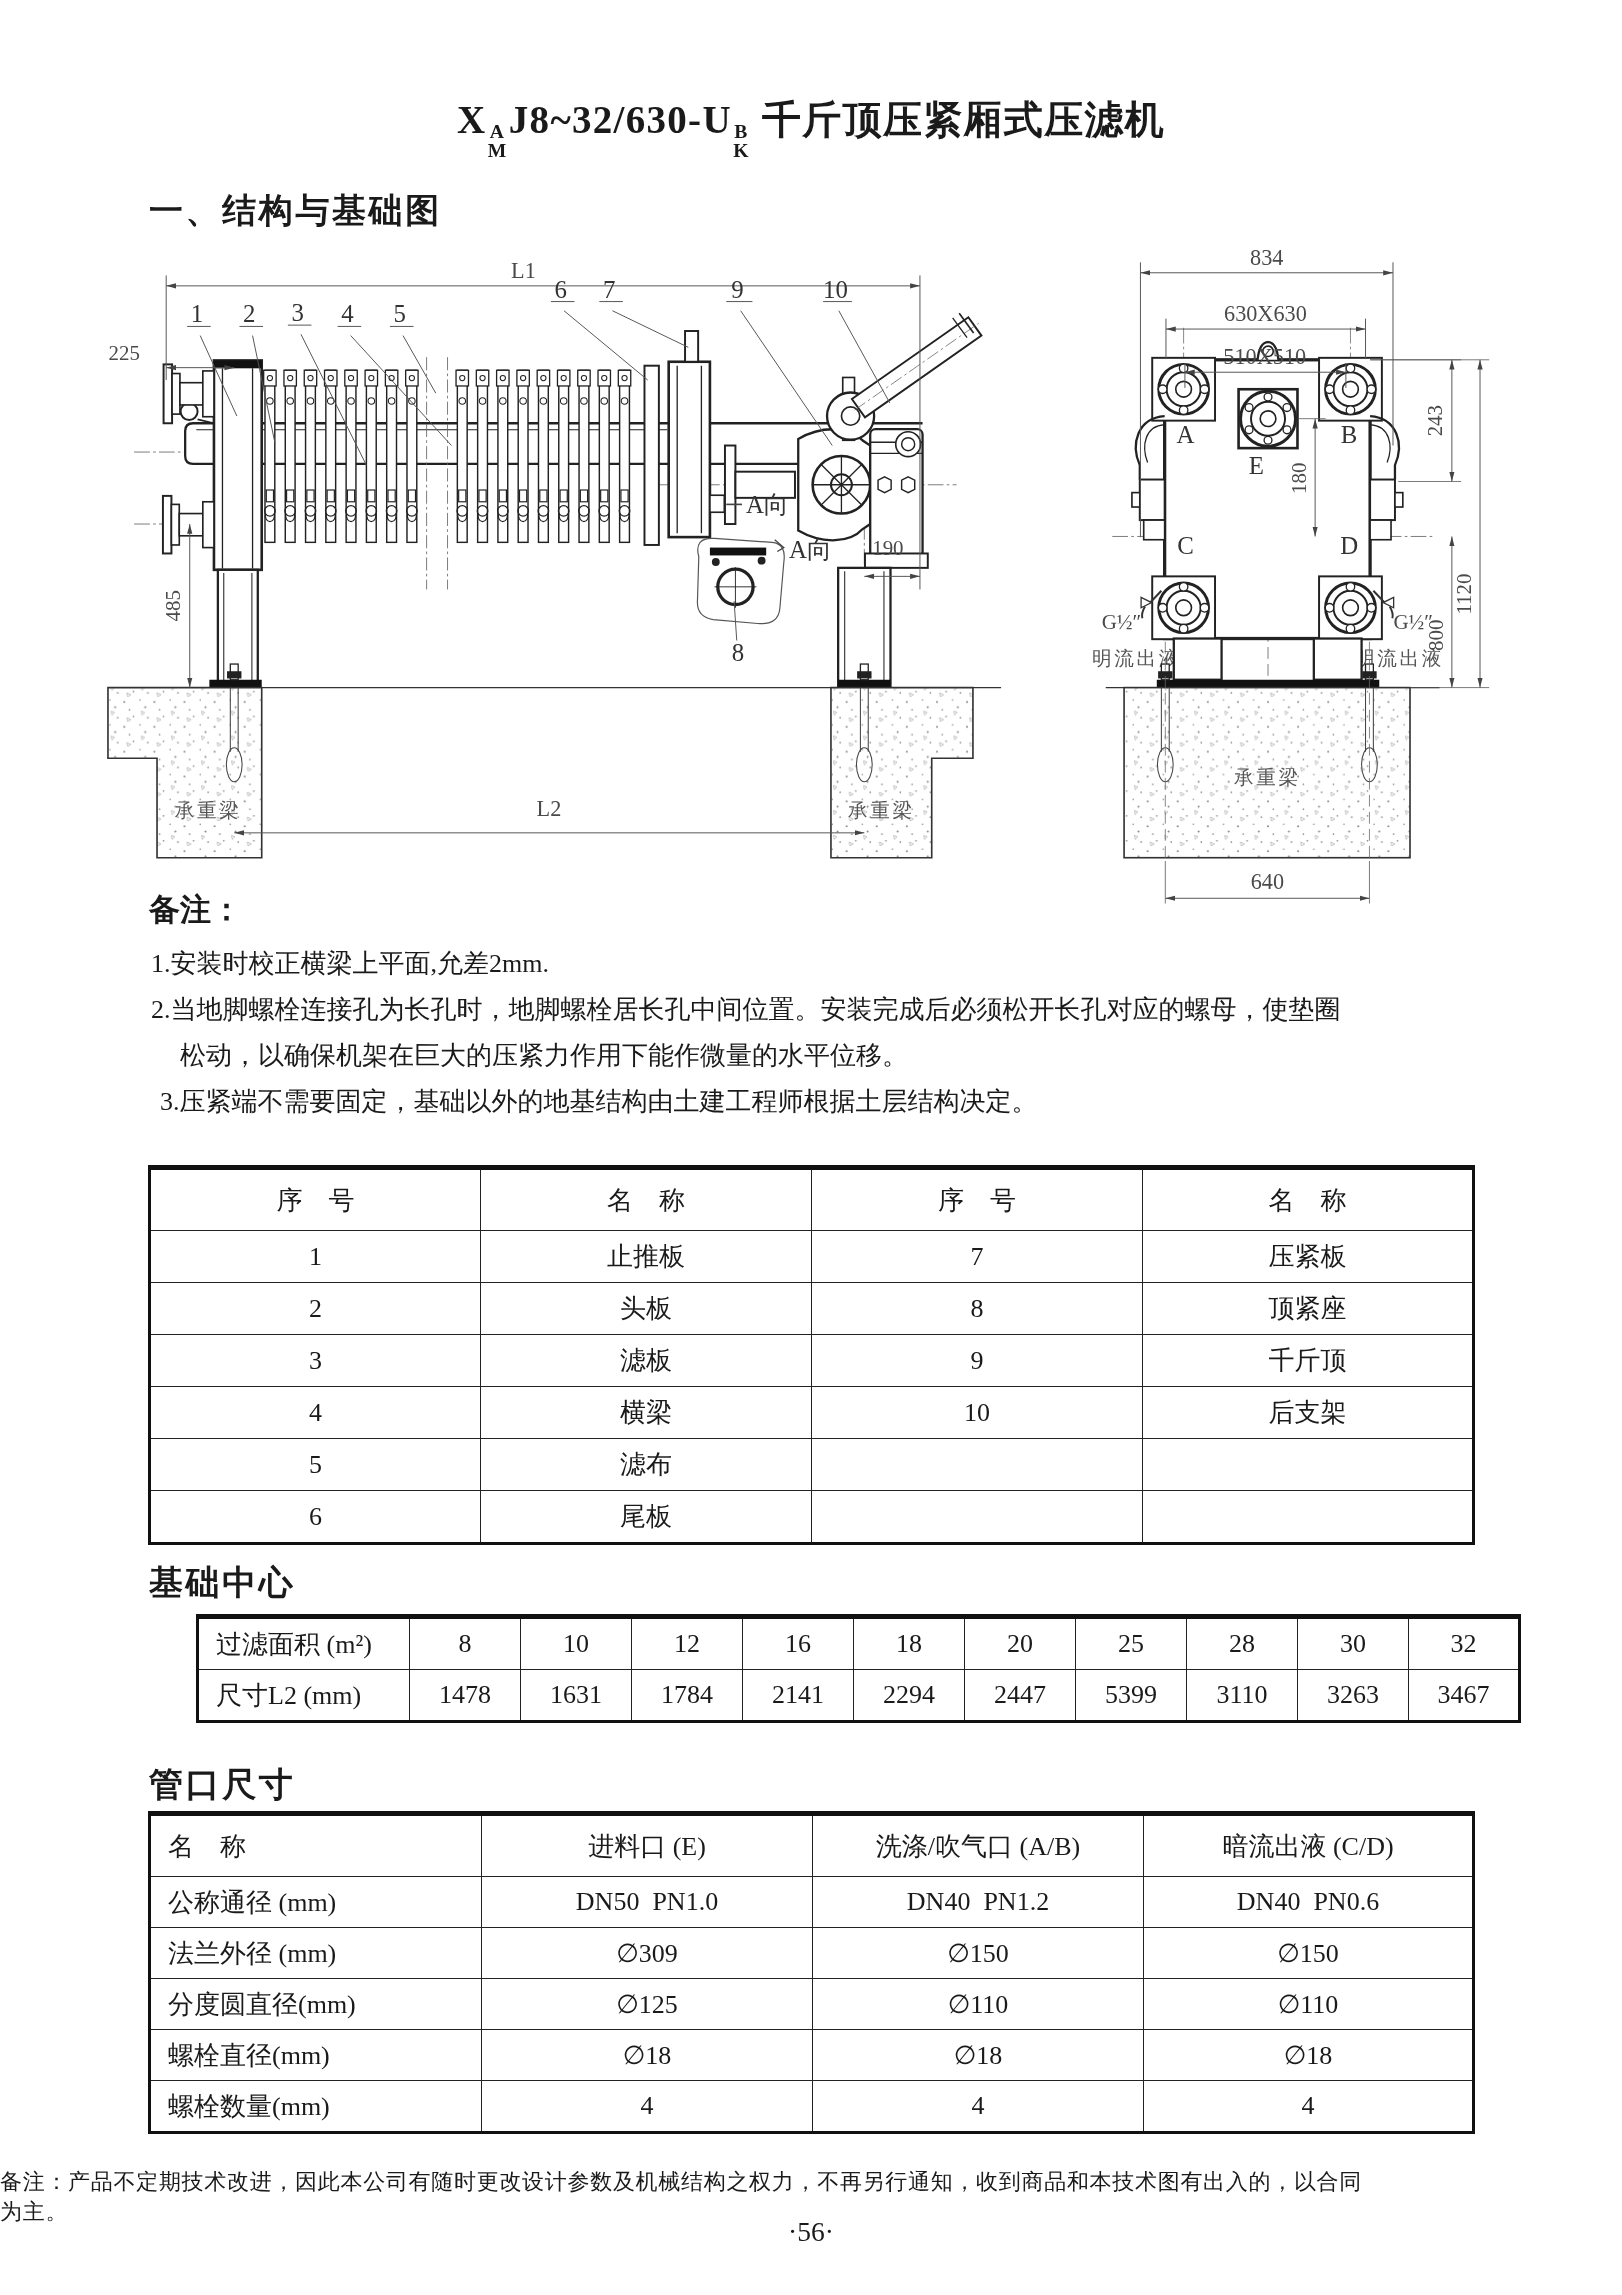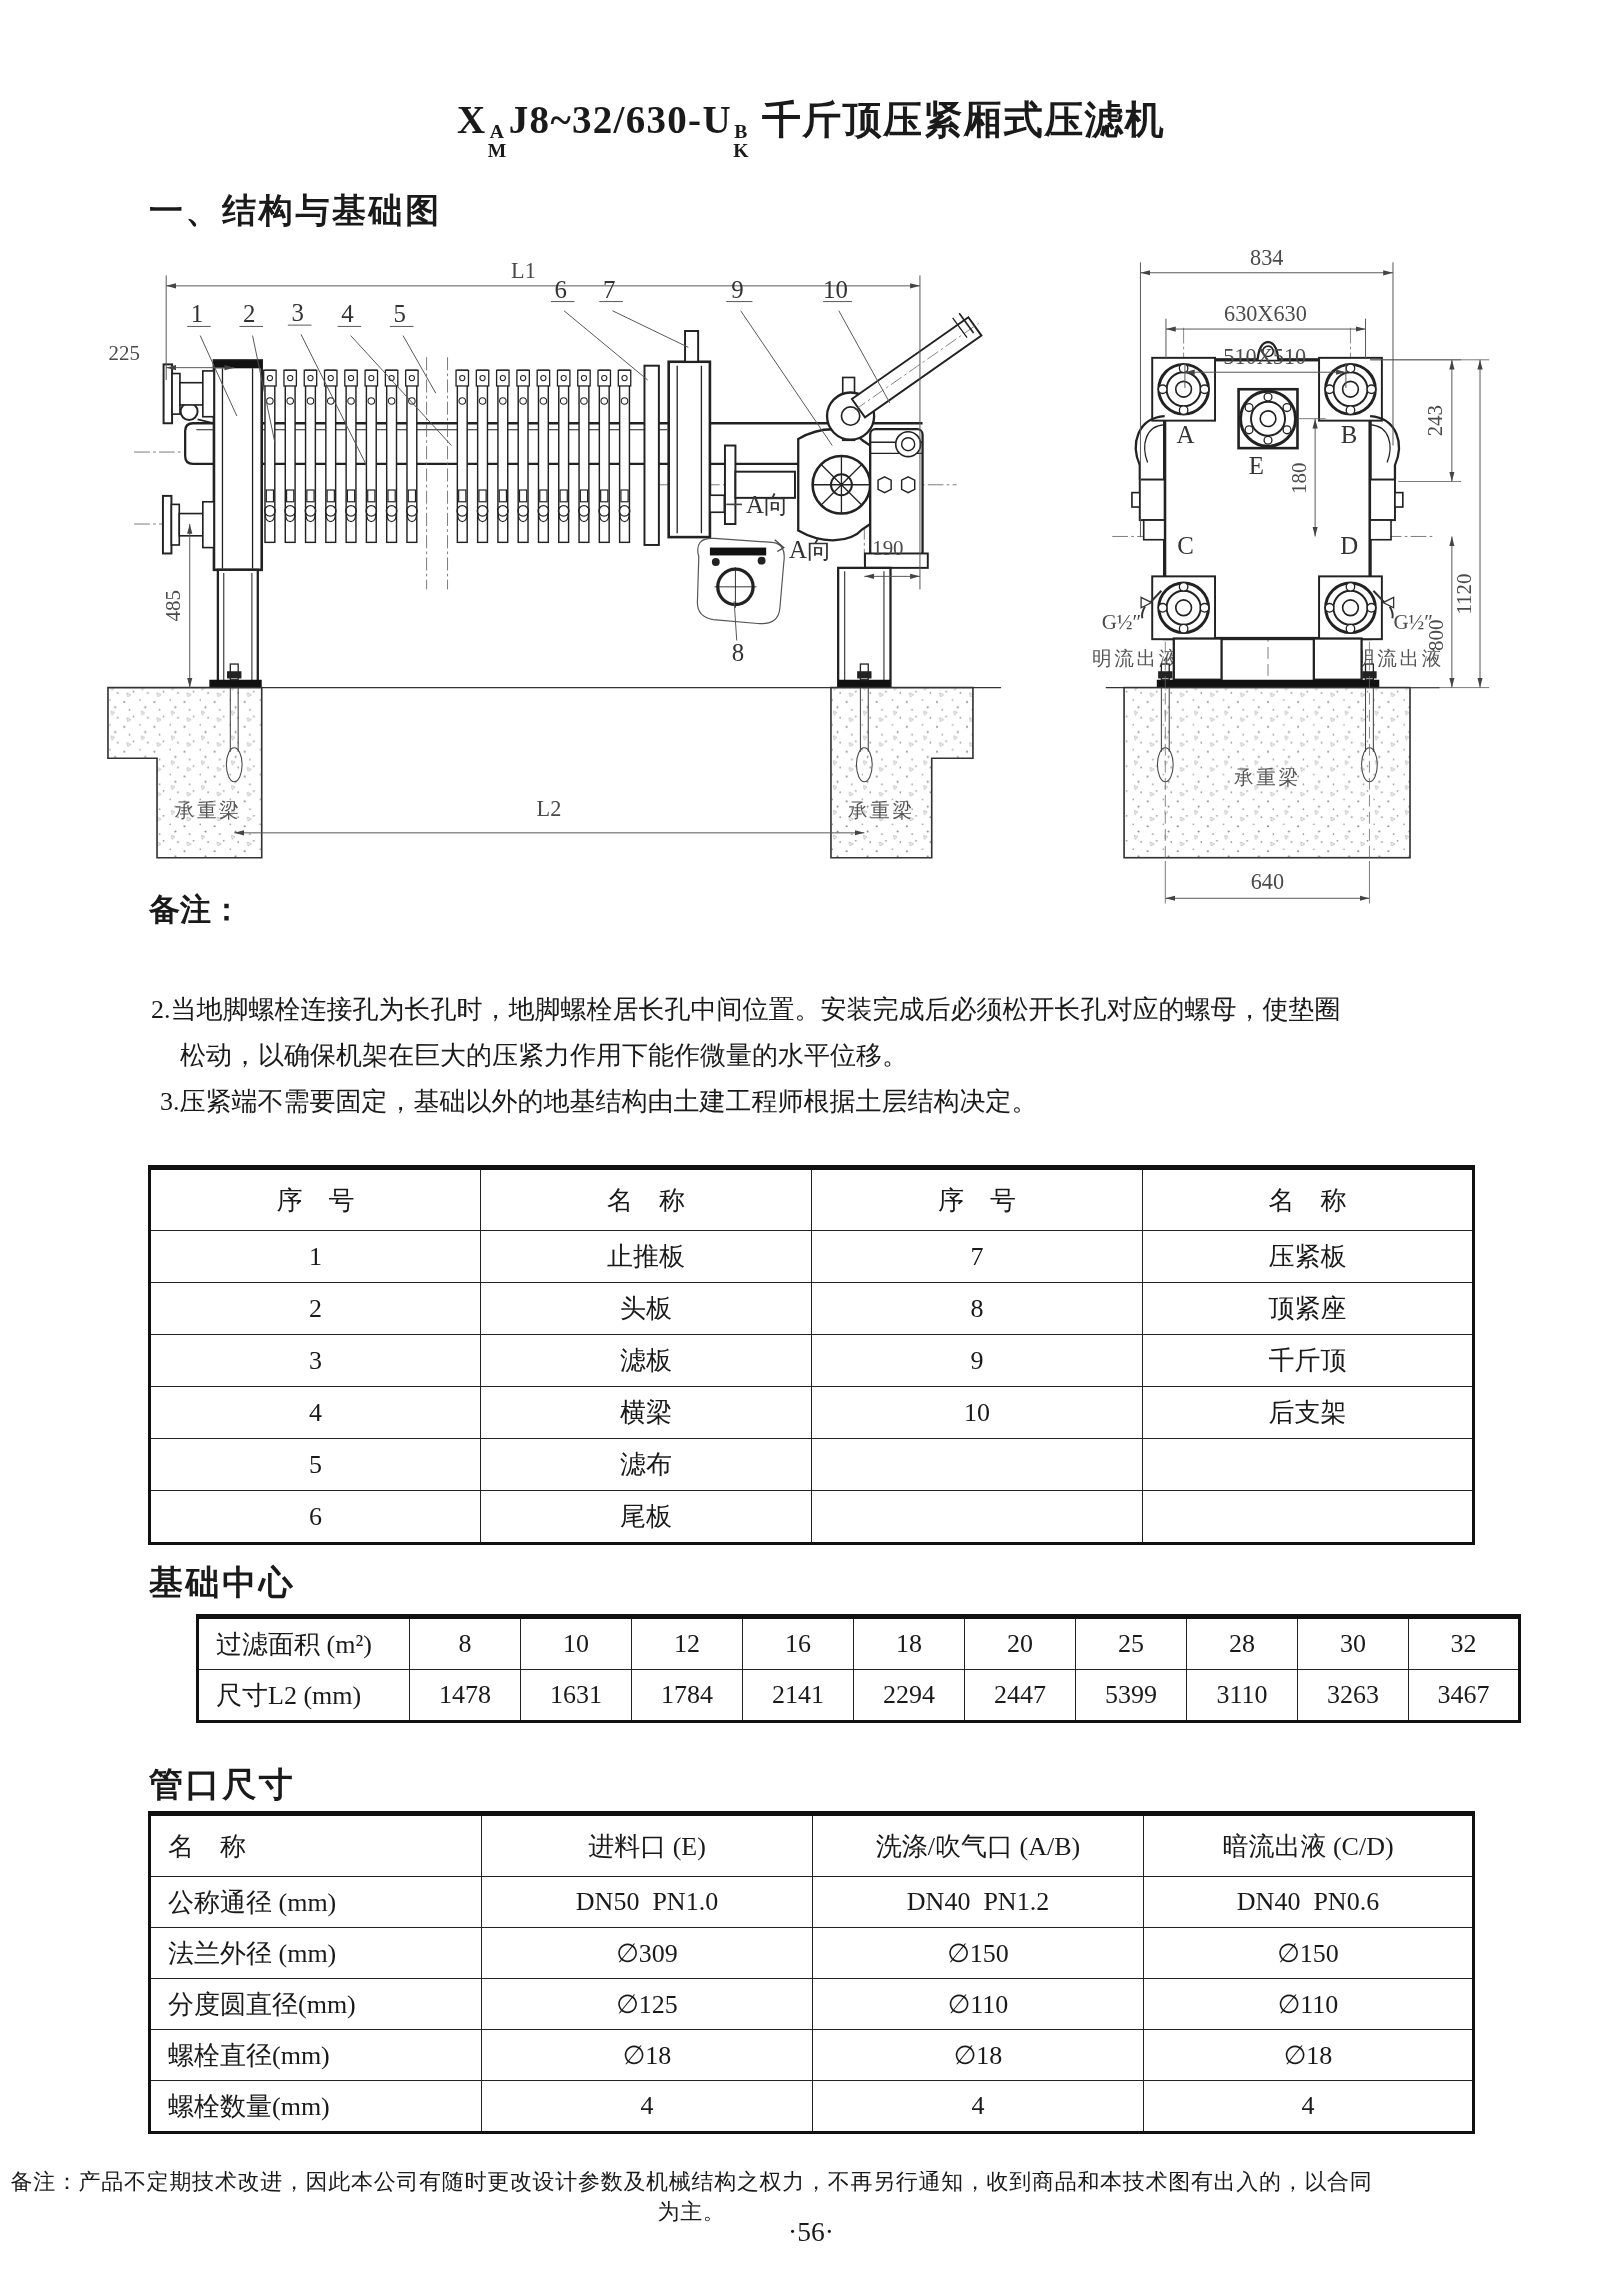--- a/index.html
+++ b/index.html
@@ -20,21 +20,21 @@
   .dtable{position:absolute;border:3.9px solid #111;border-top-width:5.9px;}
   .dtable td,.dtable th{border:1.3px solid #222;font-weight:normal;font-size:26px;
       text-align:center;vertical-align:middle;padding:0;white-space:pre-wrap;overflow:hidden;}
   .dtable td.lbl{text-align:left;padding-left:17px;}
   #parts{left:148px;top:1165px;width:1324px;}
   #parts th{height:60px;} #parts td{height:51px;}
   #found{left:148px;top:1614px;width:1324px;margin-left:48px;}
   #found td{height:50px;}
   #pipe{left:148px;top:1811px;width:1324px;}
   #pipe th{height:60px;} #pipe td{height:50px;}
-  .footer{top:2167px;left:0;width:1383px;text-align:center;font-size:22px;letter-spacing:0.7px;}
+  .footer{top:2167px;left:0;width:1383px;font-size:22px;letter-spacing:0.7px;}
   .pageno{top:2197px;left:0;width:1622px;text-align:center;font-size:27.5px;margin-top:19px;}
   svg text{font-family:"Liberation Serif","DejaVu Serif",serif;}
   .dimtxt{fill:#4a4a4a;font-size:32px;}
   .dimbig{fill:#4a4a4a;font-size:34px;}
   .callout{fill:#333;font-size:38px;}
   .port{fill:#333;font-size:38px;}
   .cjk{fill:#555;font-size:30px;letter-spacing:4px;}
 </style>
 </head>
 <body>
@@ -409,20 +409,21 @@
       <text class="dimtxt" x="2205" y="590" text-anchor="middle" transform="rotate(-90 2205 590)">800</text>
 
       <line x1="1781" y1="935" x2="1781" y2="1000" stroke="#555" stroke-width="1.2"></line>
       <line x1="2093" y1="935" x2="2093" y2="1000" stroke="#555" stroke-width="1.2"></line>
       <line x1="1781" y1="992" x2="2093" y2="992" stroke="#555" stroke-width="1.5" marker-start="url(#ar)" marker-end="url(#ar)"></line>
       <text class="dimbig" x="1937" y="978" text-anchor="middle">640</text>
     </g>
   </svg>
 
   <div class="abs note-head">备注：</div>
+  <div class="abs note" id="n1">1.安装时校正横梁上平面,允差2mm.</div>
   <div class="abs note" id="n2">2.当地脚螺栓连接孔为长孔时，地脚螺栓居长孔中间位置。安装完成后必须松开长孔对应的螺母，使垫圈</div>
   <div class="abs note" id="n3">松动，以确保机架在巨大的压紧力作用下能作微量的水平位移。</div>
   <div class="abs note" id="n4">3.压紧端不需要固定，基础以外的地基结构由土建工程师根据土层结构决定。</div>
 
   <table class="dtable" id="parts">
     <colgroup>
         <col style="width:331px">
         <col style="width:331px">
         <col style="width:331px">
         <col style="width:331px">

